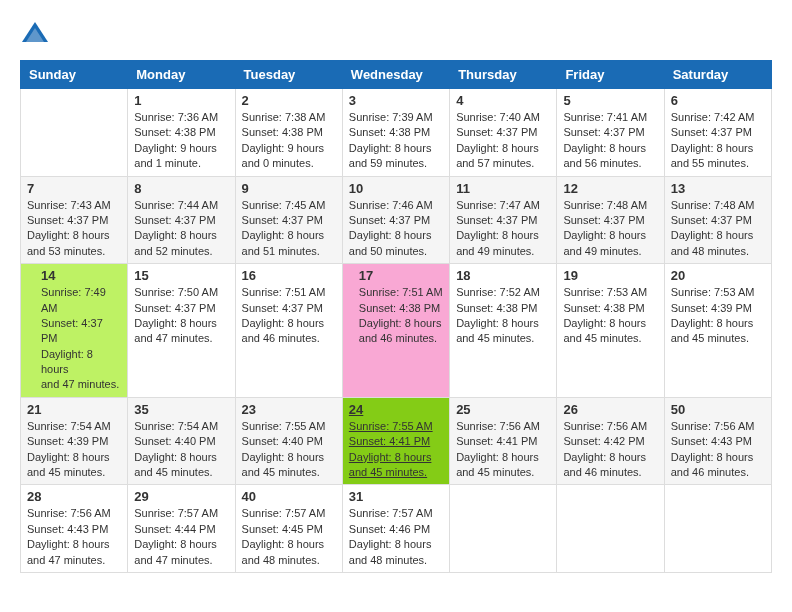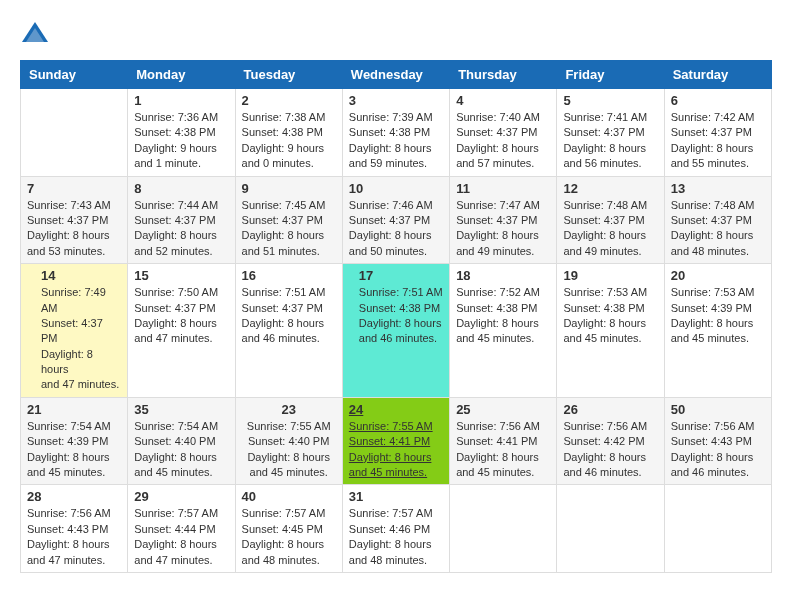--- a/index.html
+++ b/index.html
@@ -221,42 +221,42 @@
         </td>
         <td style="background: rgb(245, 245, 245);">
           <span class="day-num">13</span>
           <div class="day-info" style="white-space: pre-line;">Sunrise: 7:48 AM
 Sunset: 4:37 PM
 Daylight: 8 hours
 and 48 minutes.</div>
         </td>
       </tr>
       <tr>
-        <td style="background: #fef9c3; padding-left: 20px;">
+        <td style="background: #bef264; padding-left: 20px;">
           <span class="day-num">14</span>
           <div class="day-info" style="white-space: pre-line;">Sunrise: 7:49 AM
 Sunset: 4:37 PM
 Daylight: 8 hours
 and 47 minutes.</div>
         </td>
         <td style="background: rgb(255, 255, 255);">
           <span class="day-num">15</span>
           <div class="day-info" style="white-space: pre-line;">Sunrise: 7:50 AM
 Sunset: 4:37 PM
 Daylight: 8 hours
 and 47 minutes.</div>
         </td>
         <td style="background: rgb(255, 255, 255);">
           <span class="day-num">16</span>
           <div class="day-info" style="white-space: pre-line;">Sunrise: 7:51 AM
 Sunset: 4:37 PM
 Daylight: 8 hours
 and 46 minutes.</div>
         </td>
-        <td style="background: #5eead4; padding-left: 16px;">
+        <td style="background: #f9a8d4; padding-left: 16px;">
           <span class="day-num">17</span>
           <div class="day-info" style="white-space: pre-line;">Sunrise: 7:51 AM
 Sunset: 4:38 PM
 Daylight: 8 hours
 and 46 minutes.</div>
         </td>
         <td style="background: rgb(255, 255, 255); margin-left: 44px;">
           <span class="day-num">18</span>
           <div class="day-info" style="white-space: pre-line;">Sunrise: 7:52 AM
 Sunset: 4:38 PM
@@ -286,21 +286,21 @@
 Daylight: 8 hours
 and 45 minutes.</div>
         </td>
         <td style="background: rgb(245, 245, 245);">
           <span class="day-num">35</span>
           <div class="day-info" style="white-space: pre-line;">Sunrise: 7:54 AM
 Sunset: 4:40 PM
 Daylight: 8 hours
 and 45 minutes.</div>
         </td>
-        <td style="background: rgb(245, 245, 245); text-align: center;">
+        <td style="background: rgb(245, 245, 245);">
           <span class="day-num">23</span>
           <div class="day-info" style="white-space: pre-line;">Sunrise: 7:55 AM
 Sunset: 4:40 PM
 Daylight: 8 hours
 and 45 minutes.</div>
         </td>
         <td style="background: #84cc16; text-decoration: underline;">
           <span class="day-num">24</span>
           <div class="day-info" style="white-space: pre-line;">Sunrise: 7:55 AM
 Sunset: 4:41 PM

